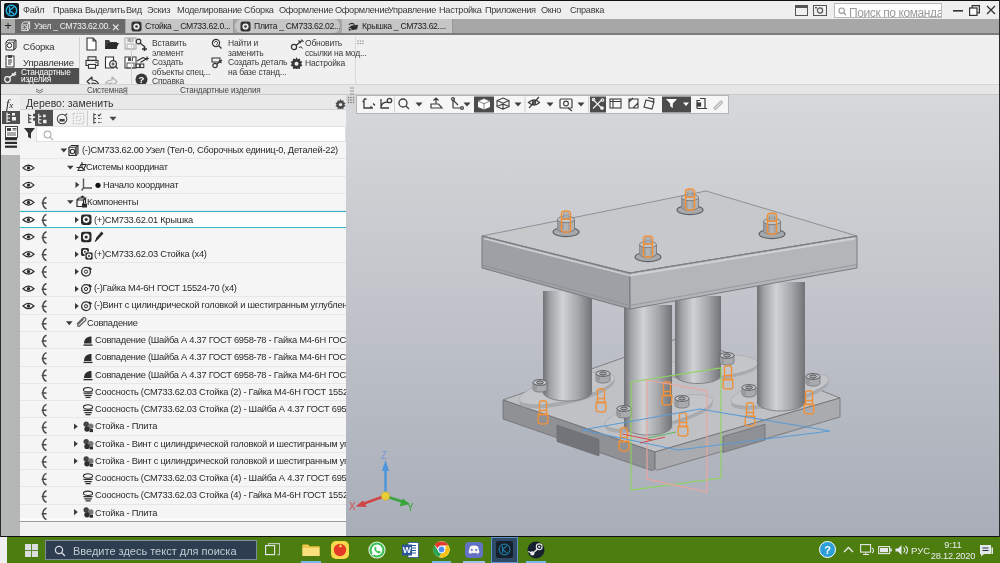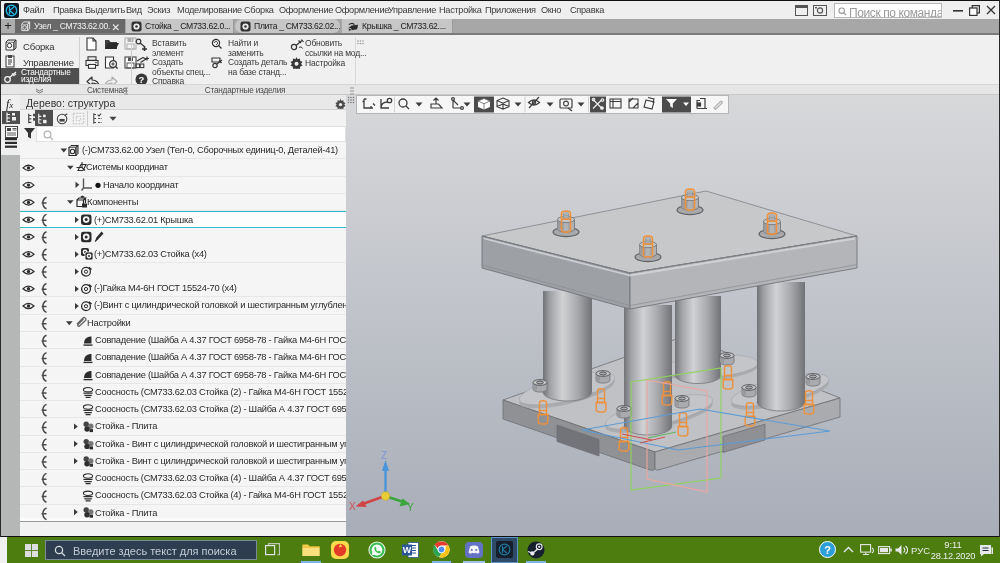--- a/index.html
+++ b/index.html
@@ -227,21 +227,21 @@
       <path d="M6.5 1l1 2.2 2.4-.6.3 2.4 2.3.8-1.4 2 1.4 2-2.3.8-.3 2.4-2.4-.6-1 2.2-1-2.2-2.4.6-.3-2.4-2.3-.8 1.4-2-1.4-2 2.3-.8.3-2.4 2.4.6z" fill="#383838"></path>
       <circle cx="6.5" cy="7.8px" r="2" fill="#f0f0f0"></circle>
     </svg>
   <span class="rbtxt" style="left:305px;top:21px">Настройка</span>
 </div>
 <div class="abs" id="riblabels">
   <svg class="abs" style="left:35px;top:3px" width="9" height="6" viewBox="0 0 9 6">
       <path d="M1 1l3.5 2L8 1M1 3l3.5 2L8 3" fill="none" stroke="#777" stroke-width="1"></path>
     </svg>
   <span class="rlab" style="left:83px;width:48px;text-align:center;">Системная</span>
-  <span class="rlab" style="left:180px;width:130px;text-align:center;">Стандартные изделия</span>
+  <span class="rlab" style="left:180px;width:130px;text-align:left;">Стандартные изделия</span>
   <svg class="abs" style="left:124px;top:2px" width="4" height="8" viewBox="0 0 4 8">
       <circle cx="1" cy="1" r="0.8" fill="#888"></circle>
       <circle cx="3" cy="1" r="0.8" fill="#888"></circle>
       <circle cx="1" cy="4" r="0.8" fill="#888"></circle>
       <circle cx="3" cy="4" r="0.8" fill="#888"></circle>
       <circle cx="1" cy="7" r="0.8" fill="#888"></circle>
       <circle cx="3" cy="7" r="0.8" fill="#888"></circle>
     </svg>
   <svg class="abs" style="left:350px;top:2px" width="4" height="8" viewBox="0 0 4 8">
       <circle cx="1" cy="1" r="0.8" fill="#888"></circle>
@@ -267,21 +267,21 @@
       <path d="M7.5 2.5h4M7.5 4h4M2 7h9M2 9h9" stroke="#444" stroke-width="0.9"></path>
     </svg>
   <svg class="abs" style="left:4px;top:43px" width="12" height="10" viewBox="0 0 12 10">
       <rect y="0" width="12" height="2.2" fill="#2b2b2b"></rect>
       <rect y="3.8" width="12" height="2.2" fill="#2b2b2b"></rect>
       <rect y="7.6" width="12" height="2.2" fill="#2b2b2b"></rect>
     </svg>
 </div>
 <div class="abs" id="treepanel">
   <div id="treehead">
-      <span style="position:absolute;left:6px;top:2px;">Дерево: структура</span>
+      <span style="position:absolute;left:6px;top:2px;">Дерево: заменить</span>
     <svg class="abs" style="left:315px;top:3px" width="11" height="11" viewBox="0 0 13 13">
         <path d="M6.5 1l1 2.2 2.4-.6.3 2.4 2.3.8-1.4 2 1.4 2-2.3.8-.3 2.4-2.4-.6-1 2.2-1-2.2-2.4.6-.3-2.4-2.3-.8 1.4-2-1.4-2 2.3-.8.3-2.4 2.4.6z" fill="#4a4a4a"></path>
         <circle cx="6.5" cy="7.8" r="2" fill="#e9e9e9"></circle>
       </svg>
   </div>
   <div id="treetools">
     <svg class="abs" style="left:7px;top:2px" width="13" height="13" viewBox="0 0 15 15">
         <path d="M2 2v11M2 4h3M2 8h3M2 12h3" stroke="#444" stroke-width="1.3" fill="none"></path>
         <rect x="7" y="2" width="3" height="3" fill="#444"></rect>
         <rect x="7" y="7" width="3" height="3" fill="#444"></rect>
@@ -318,21 +318,21 @@
       </svg>
     <div class="abs" style="left:16px;top:0;width:310px;height:16px;background:#fff;border:1px solid #e0e0e0;">
       <svg class="abs" style="left:6px;top:2.5px" width="11" height="11" viewBox="0 0 11 11">
           <circle cx="4.5" cy="4.5" r="3.4" fill="none" stroke="#b5b5b5" stroke-width="1.2"></circle>
           <path d="M7 7l3 3" stroke="#b5b5b5" stroke-width="1.2"></path>
         </svg>
     </div>
   </div>
   <div id="treerows">
     <div class="tr" style="top:0px">
-        <span style="left:62px">(-)СМ733.62.00 Узел (Тел-0, Сборочных единиц-0, Деталей-41)</span>
+        <span style="left:62px">(-)СМ733.62.00 Узел (Тел-0, Сборочных единиц-0, Деталей-22)</span>
       </div>
     <div class="tr" style="top:17.27px">
         <span style="left:66px">Системы координат</span>
       </div>
     <div class="tr" style="top:34.54px">
         <span style="left:83px">Начало координат</span>
       </div>
     <div class="tr" style="top:51.81px">
         <span style="left:67px">Компоненты</span>
       </div>
@@ -342,21 +342,21 @@
     <div class="tr" style="top:103.62px">
         <span style="left:74px">(+)СМ733.62.03 Стойка (x4)</span>
       </div>
     <div class="tr" style="top:138.16px">
         <span style="left:74px">(-)Гайка М4-6Н ГОСТ 15524-70 (x4)</span>
       </div>
     <div class="tr" style="top:155.43px">
         <span style="left:74px">(-)Винт с цилиндрической головкой и шестигранным углублением п</span>
       </div>
     <div class="tr" style="top:172.7px">
-        <span style="left:67px">Настройки</span>
+        <span style="left:67px">Совпадение</span>
       </div>
     <div class="tr" style="top:189.97px">
         <span style="left:75px">Совпадение (Шайба А 4.37 ГОСТ 6958-78  -  Гайка М4-6Н ГОСТ 15524-</span>
       </div>
     <div class="tr" style="top:207.24px">
         <span style="left:75px">Совпадение (Шайба А 4.37 ГОСТ 6958-78  -  Гайка М4-6Н ГОСТ 15524-</span>
       </div>
     <div class="tr" style="top:224.51px">
         <span style="left:75px">Совпадение (Шайба А 4.37 ГОСТ 6958-78  -  Гайка М4-6Н ГОСТ 15524-</span>
       </div>

